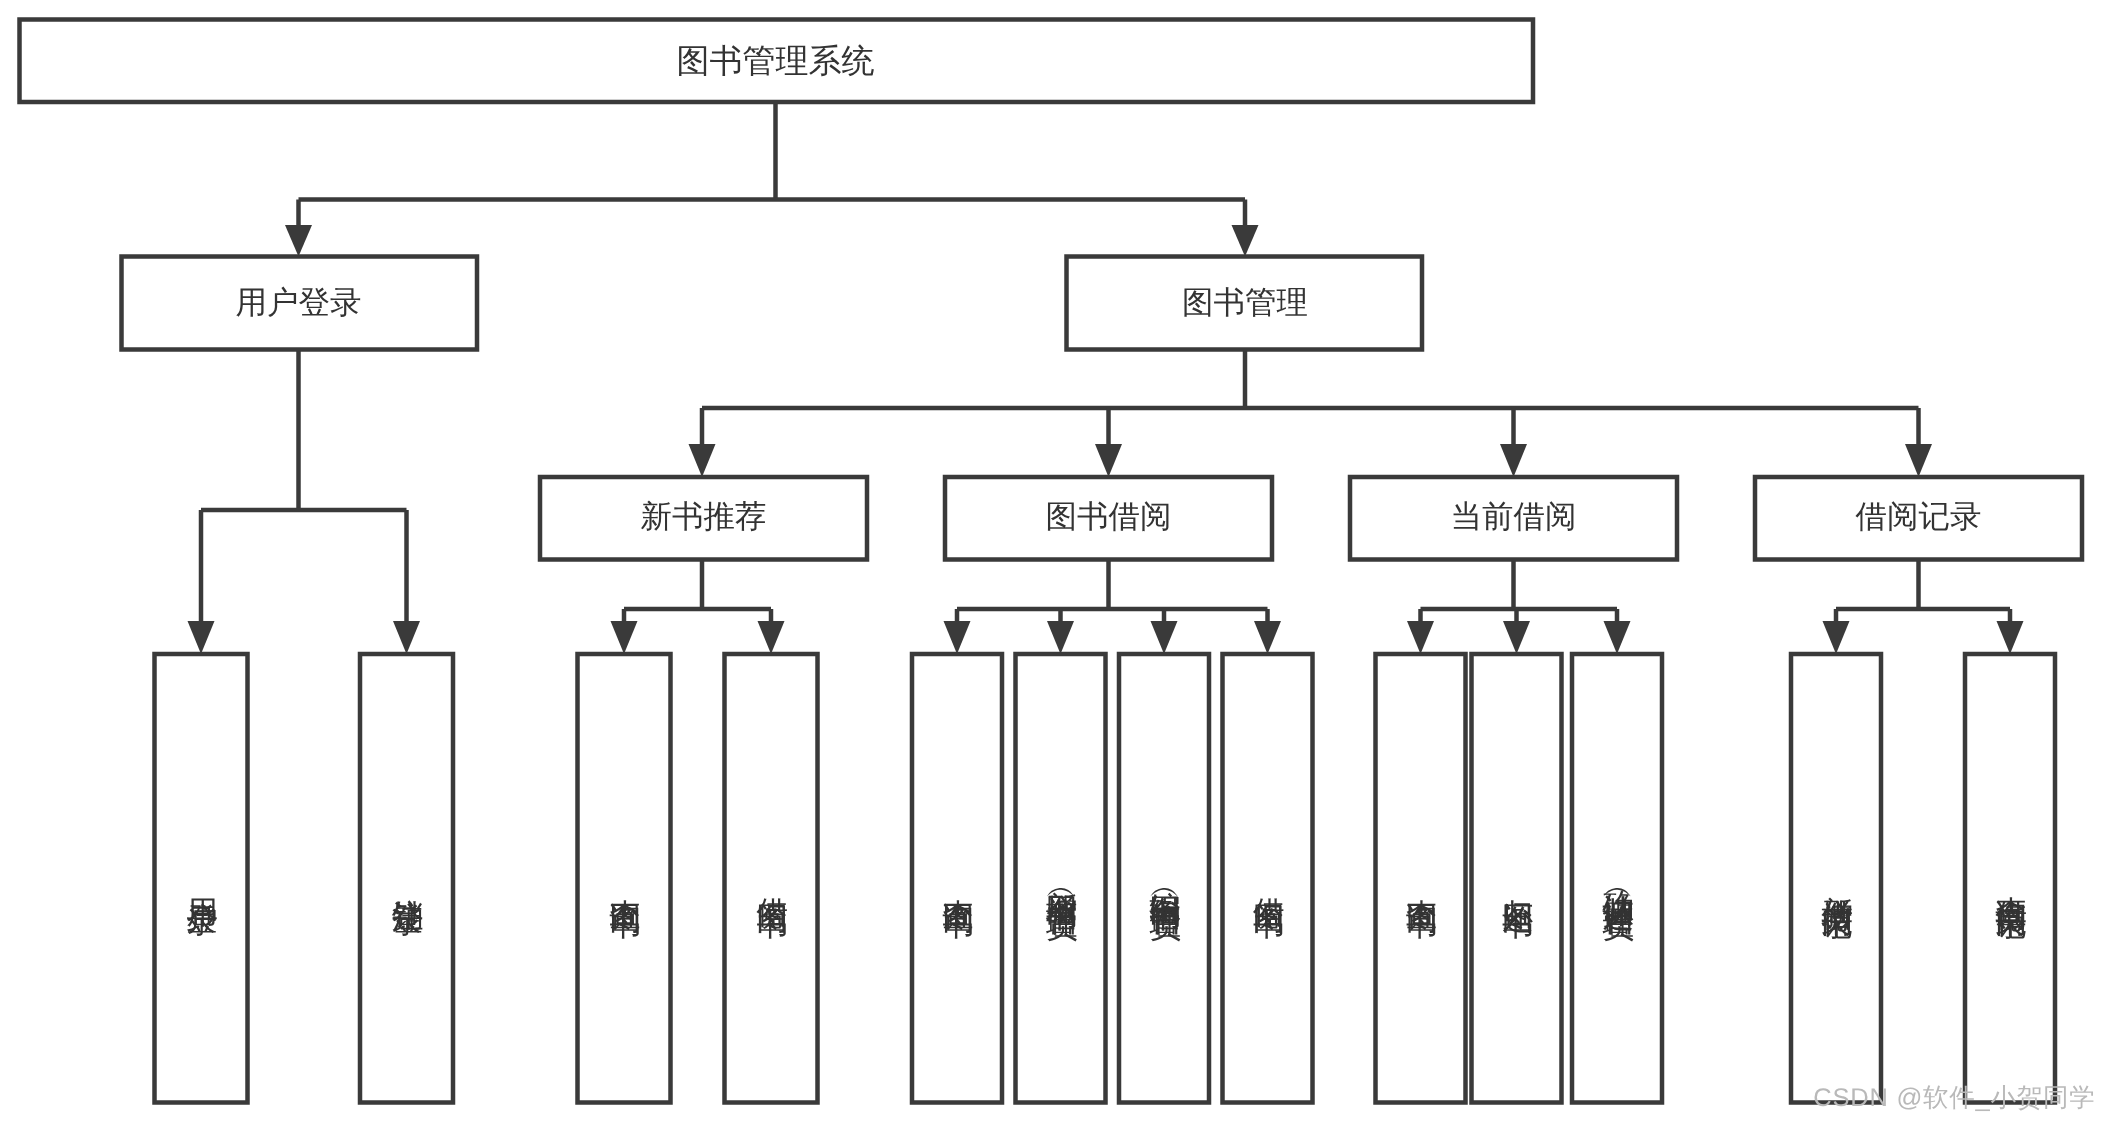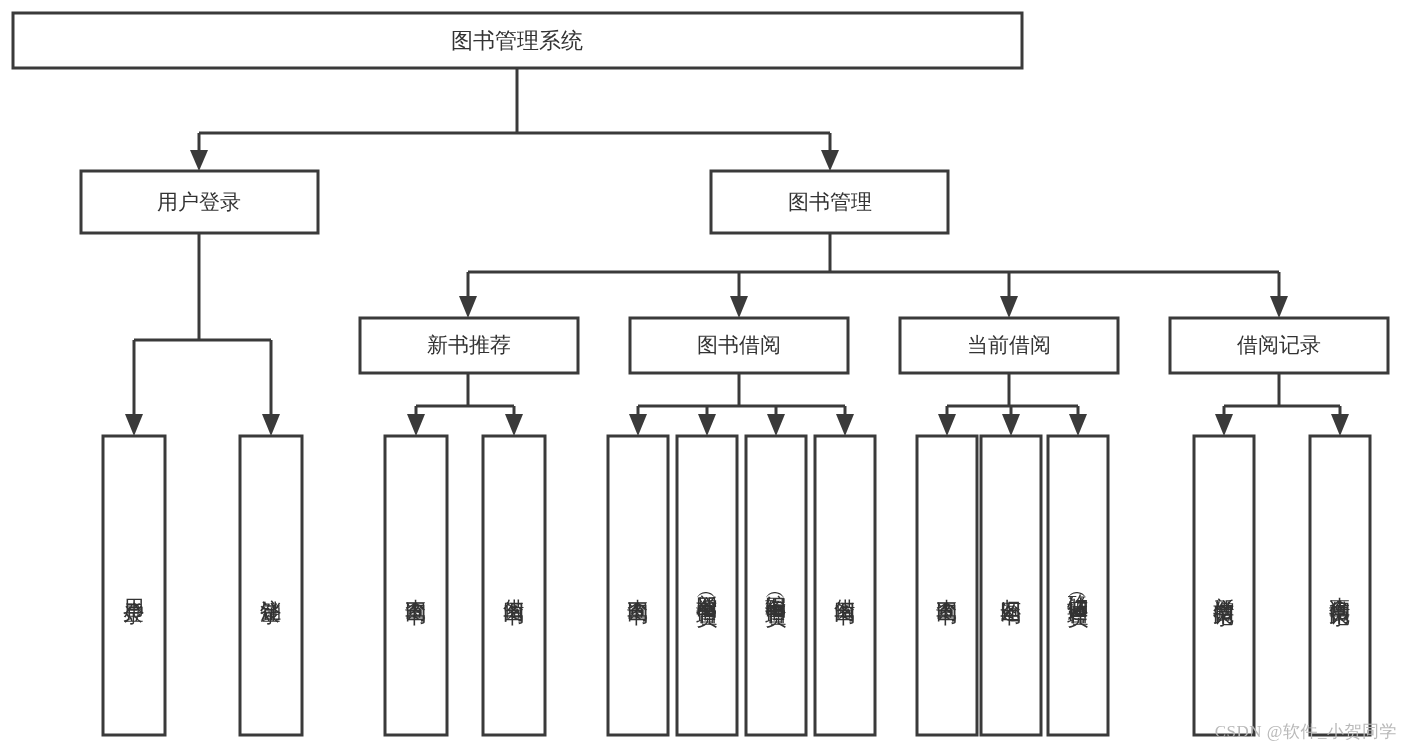--- a/index.html
+++ b/index.html
@@ -71,21 +71,21 @@
     align-items: center;
     justify-content: center;
     text-align: center;
     white-space: nowrap;
     pointer-events: none;
   }
   .watermark {
     position: absolute;
     right: 8px;
     bottom: 4px;
-    font-family: Liberation Serif, serif;
+    font-family: Liberation Sans, sans-serif;
     font-size: 17px;
     color: #b9b9b9;
     letter-spacing: 0.5px;
     white-space: nowrap;
   }
 </style>
 </head>
 <body>
 
 <div id="diagram-root">

